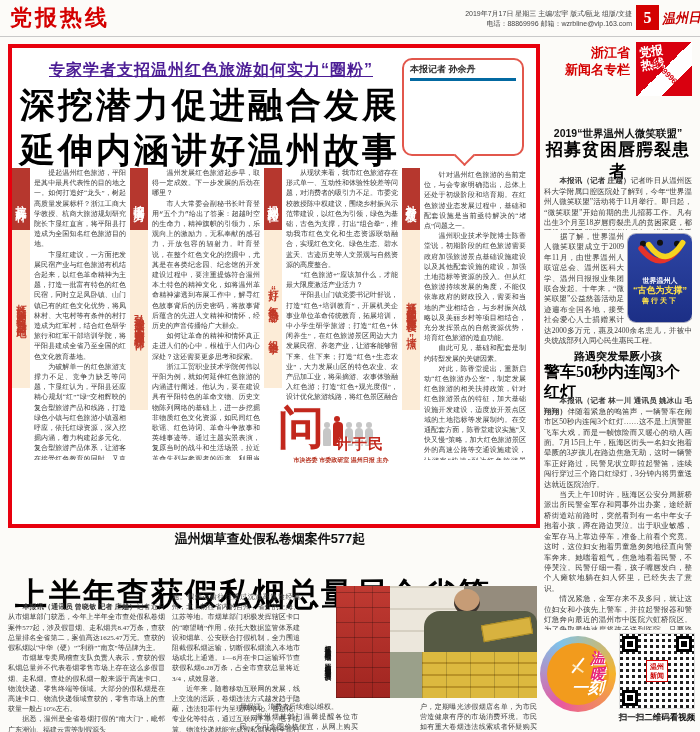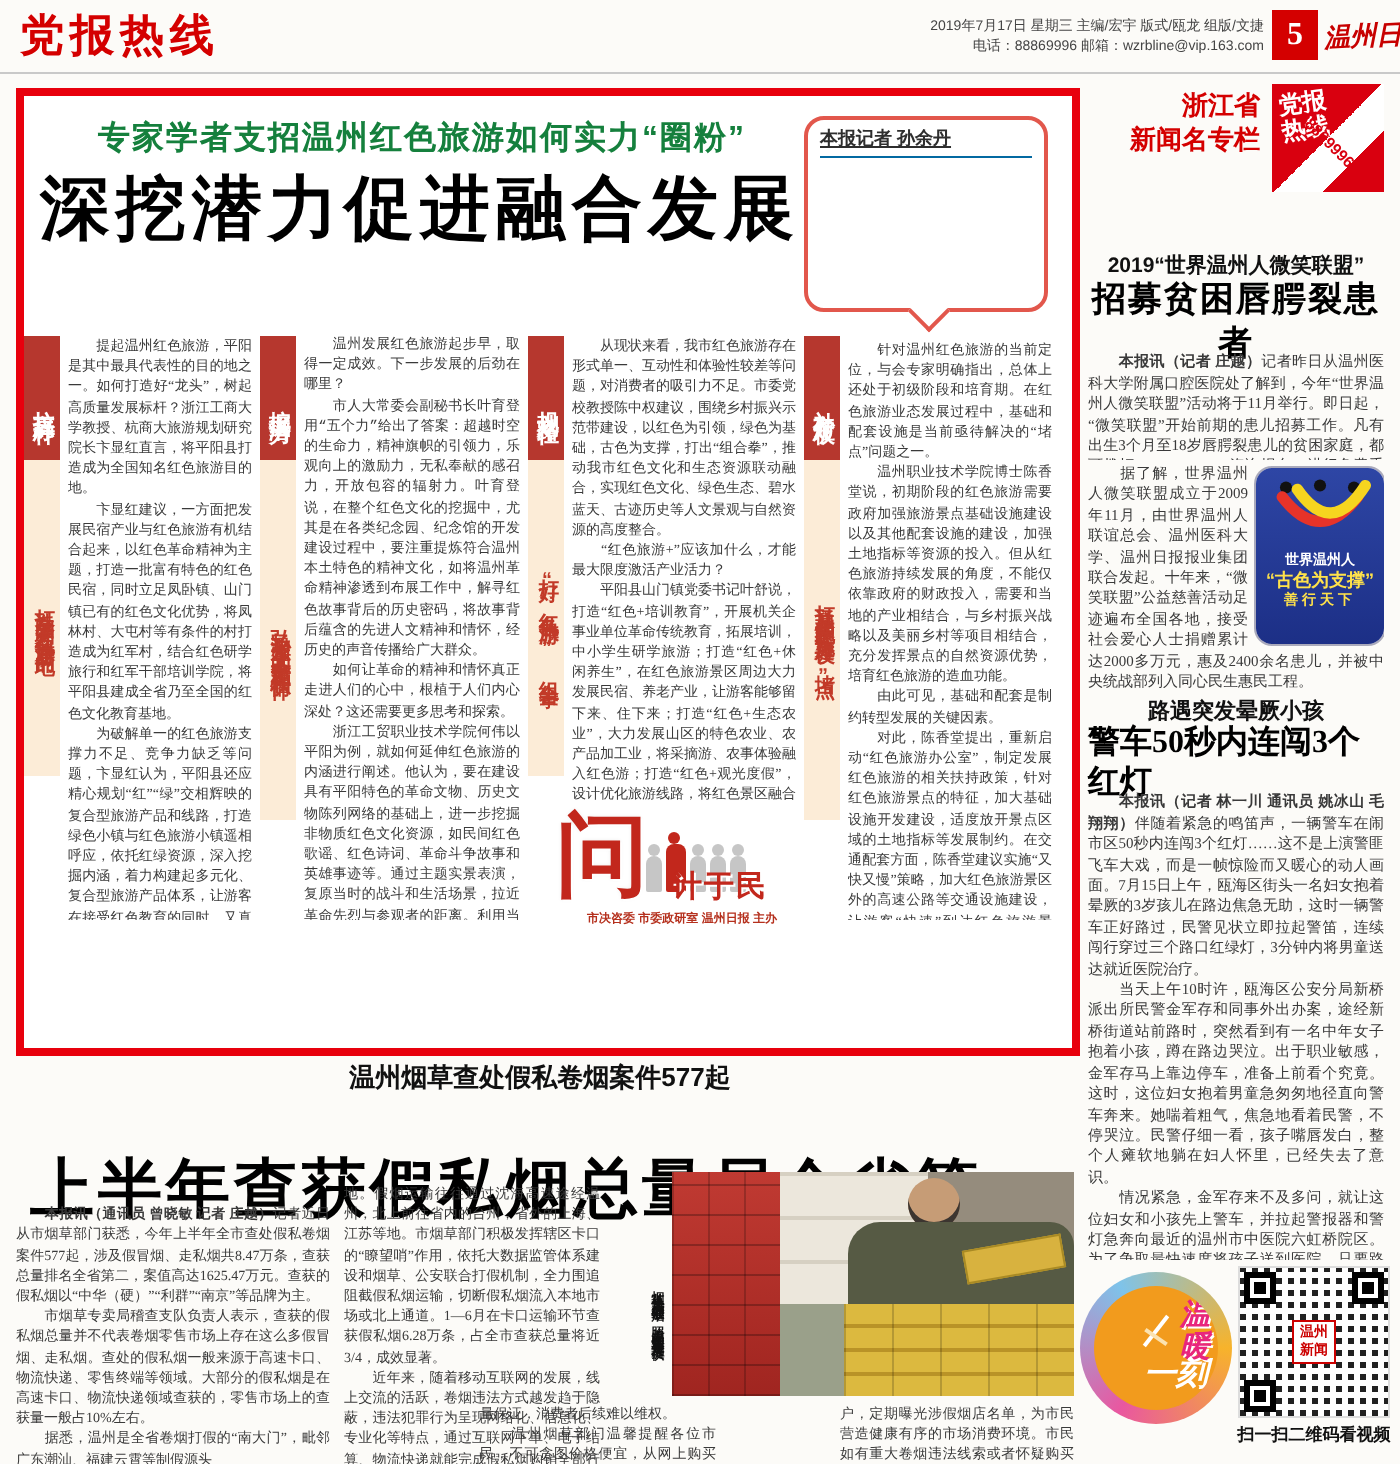--- a/index.html
+++ b/index.html
@@ -11,25 +11,25 @@
   
   .brand{left:10px;top:5px;font:900 22px/26px "Liberation Sans",sans-serif;color:#d40000;letter-spacing:3px;}
   .hmeta{right:68px;top:9px;text-align:right;font:400 7px/9.5px "Liberation Sans",sans-serif;color:#444;}
   .pagenum{left:636px;top:5px;width:23px;height:25px;background:#d40000;color:#fff;
            font:700 16px/25px "Liberation Serif",serif;text-align:center;}
   .masthead{left:662px;top:10px;color:#c70000;font:italic 900 13px/15px "Liberation Serif",serif;
             white-space:nowrap;transform:rotate(-3deg);}
   .hrule{left:0;top:36px;width:700px;height:1px;background:#c9c9c9;}
   
   .mainbox{position:absolute;left:8px;top:44px;width:524px;height:476px;border:4px solid #e8000d;background:#fff;}
-  .kick{left:14px;top:12px;width:370px;text-align:center;font:700 16px/20px "Liberation Sans",sans-serif;color:#15803d;letter-spacing:1px;}
+  .kick{left:14px;top:12px;width:370px;text-align:center;font:700 16px/20px "Liberation Sans",sans-serif;color:#4c1d95;letter-spacing:1px;text-decoration:underline;}
   .hl{left:4px;top:34px;width:388px;text-align:center;font:900 35px/45px "Liberation Sans",sans-serif;color:#000;letter-spacing:3px;}
   .bubble{left:390px;top:10px;width:106px;height:84px;border:2px solid #e2574c;border-radius:10px;
           padding:5px 6px;background:#fff;font-size:7.5px;line-height:9.5px;overflow:hidden;}
-  .bubble b{display:block;font-size:9px;border-bottom:1px solid #0369a1;padding-bottom:3px;margin-bottom:3px;font-family:"Liberation Sans",sans-serif;text-decoration:underline;}
+  .bubble b{display:block;font-size:9px;border-bottom:3px solid #0369a1;padding-bottom:3px;margin-bottom:3px;font-family:"Liberation Sans",sans-serif;}
   .btext{white-space:pre-line;text-align:justify;color:#333;}
   .tail{left:445px;top:100px;width:13px;height:13px;background:#fff;border-right:2px solid #e2574c;border-bottom:2px solid #e2574c;transform:rotate(45deg);}
   .slab{width:18px;background:#b6372e;color:#fff;font:700 11px/18px "Liberation Sans",sans-serif;
         text-align:center;letter-spacing:2px;padding:5px 0;}
   .ssub{width:18px;background:#fcecd7;color:#c23a28;font:700 10px/18px "Liberation Sans",sans-serif;
         text-align:center;letter-spacing:2px;padding:4px 0;overflow:hidden;}
   .col{font-size:7px;line-height:10.2px;color:#3a3a3a;}
   .banner{left:80px;top:438px;width:420px;height:21px;background:#b5301d;border-radius:4px;color:#fff;
           font:700 12px/21px "Liberation Sans",sans-serif;text-align:center;letter-spacing:1px;}
   
@@ -104,20 +104,21 @@
     <div>电话：88869996 邮箱：wzrbline@vip.163.com</div>
   </div>
   <div class="abs pagenum">5</div>
   <div class="abs masthead">温州日报</div>
   <div class="abs hrule"></div>
 
   <div class="mainbox">
     <div class="abs kick">专家学者支招温州红色旅游如何实力“圈粉”</div>
     <div class="abs hl">
       <div>深挖潜力促进融合发展</div>
+      <div>延伸内涵讲好温州故事</div>
     </div>
 
     <div class="abs bubble">
       <b>本报记者 孙余丹</b>
     </div>
     <div class="abs tail"></div>
 
     <div class="abs vtext slab" style="left:0;top:120px;height:54px;">拉高标杆</div>
     <div class="abs vtext ssub" style="left:0;top:182px;height:150px;">打造全国知名红色旅游目的地</div>
     <div class="abs col jt" style="left:22px;top:120px;width:92px;height:292px;">　　提起温州红色旅游，平阳是其中最具代表性的目的地之一。如何打造好“龙头”，树起高质量发展标杆？浙江工商大学教授、杭商大旅游规划研究院长卞显红直言，将平阳县打造成为全国知名红色旅游目的地。

